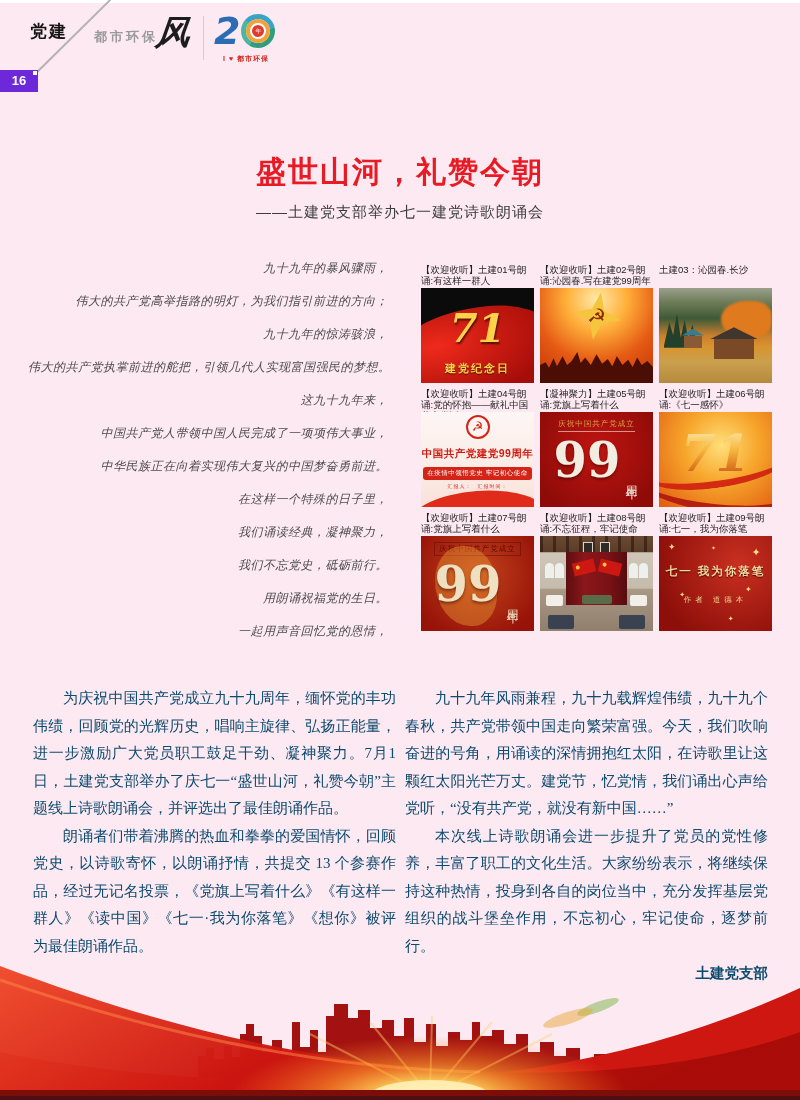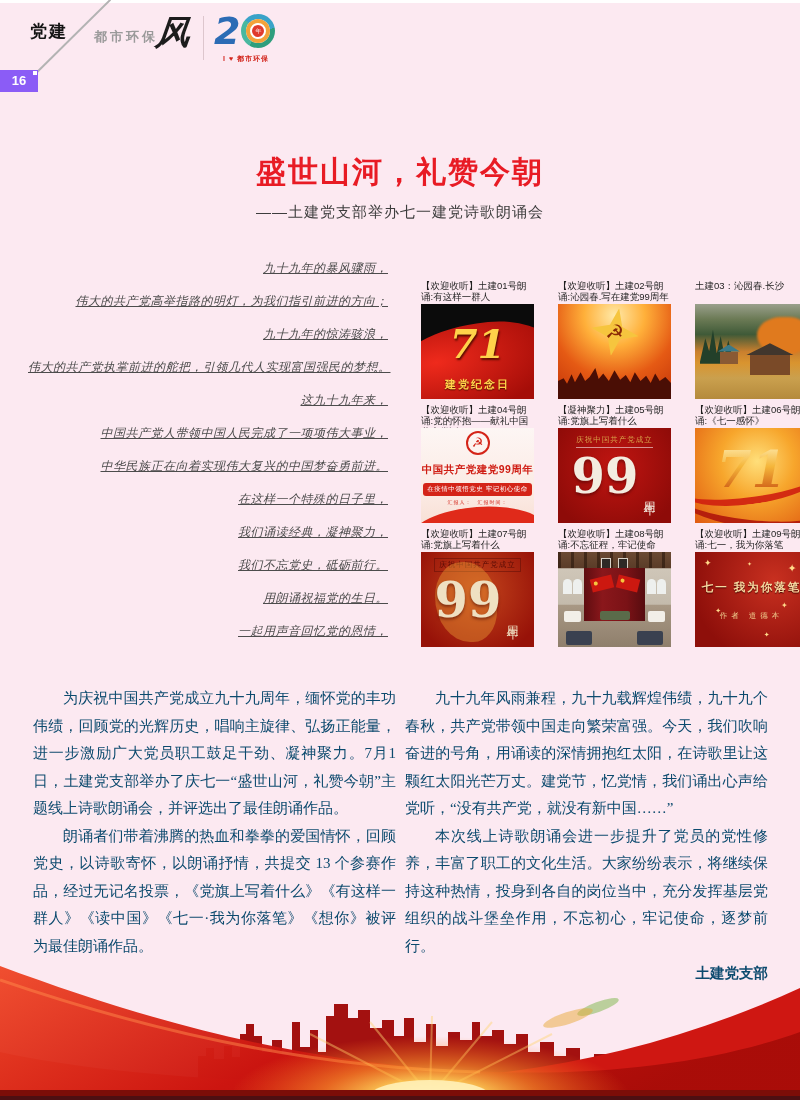--- a/index.html
+++ b/index.html
@@ -18,39 +18,39 @@
   .logo20{position:absolute;left:214px;top:12px;display:flex;align-items:center;}
   .logo20 .digit2{font-size:38px;line-height:38px;font-weight:900;color:#2c6cb5;font-style:italic;
                   font-family:"DejaVu Sans", sans-serif;}
   .logo20 .zero{position:relative;width:34px;height:34px;margin-left:1px;border-radius:50%;
                 background:conic-gradient(#3aa3c8 0 80deg,#2e9e7d 80deg 210deg,#49b8a0 210deg 310deg,#3aa3c8 310deg 360deg);}
   .logo20 .zero .inner{position:absolute;left:5px;top:5px;width:24px;height:24px;border-radius:50%;
                 background:#fff;border:0;box-shadow:inset 0 0 0 4px #f3a23a;}
   .logo20 .zero .core{position:absolute;left:11px;top:11px;width:12px;height:12px;border-radius:50%;
                 background:#e03a2e;color:#fff;font-size:6px;line-height:12px;text-align:center;}
   .logo-tagline{position:absolute;left:223px;top:54px;font-size:7px;color:#d2251c;font-weight:700;letter-spacing:1px;}
-  .page-tab{position:absolute;left:0;top:70px;width:38px;height:22px;background:#8b5cf6;color:#fff;
+  .page-tab{position:absolute;left:0;top:70px;width:38px;height:22px;background:#6d28d9;color:#fff;
             font-size:13px;font-weight:700;text-align:center;line-height:22px;}
   .page-tab .dot{position:absolute;right:1px;top:1px;width:4px;height:4px;background:#fff;}
 
   
   .title-wrap{position:absolute;left:0;top:152px;width:800px;text-align:center;}
   .main-title{font-family:"Liberation Serif","DejaVu Serif",serif;font-weight:900;font-size:30px;
               color:#e81b24;letter-spacing:2px;margin:0;}
   .sub-title{margin:10px 0 0 0;font-size:15px;color:#3d3d3d;font-weight:500;letter-spacing:1px;}
 
   
   .poem{position:absolute;left:28px;top:252px;width:360px;text-align:right;
         font-family:"DejaVu Serif","Liberation Serif",serif;font-style:italic;
         font-size:12px;color:#4c4c4c;letter-spacing:0.5px;}
-  .poem div{height:33px;line-height:33px;white-space:nowrap;text-decoration:underline;}
-
-  
-  .gallery{position:absolute;left:421px;top:280px;width:351px;display:grid;
-           grid-template-columns:repeat(3,113px);grid-auto-rows:119px;gap:5px 24px;}
+  .poem div{height:33px;line-height:33px;white-space:nowrap;}
+
+  
+  .gallery{position:absolute;left:421px;top:264px;width:351px;display:grid;
+           grid-template-columns:repeat(3,113px);grid-auto-rows:119px;gap:5px 6px;}
   .cell{position:relative;}
   .cap{height:24px;font-size:9.5px;line-height:11px;color:#1f1f1f;overflow:hidden;}
   .thumb{position:relative;width:113px;height:95px;overflow:hidden;}
 
   
   .t1{background:#0b0b0b;}
   .t1 .flag{position:absolute;left:-30%;top:22%;width:150%;height:95%;
             background:radial-gradient(ellipse at 30% 35%,#ef2a1c,#a50d08 72%);
             border-radius:55% 45% 40% 50%;transform:rotate(-10deg);}
   .t1 .num{position:absolute;left:0;right:0;top:16px;text-align:center;font-family:"DejaVu Serif",serif;

